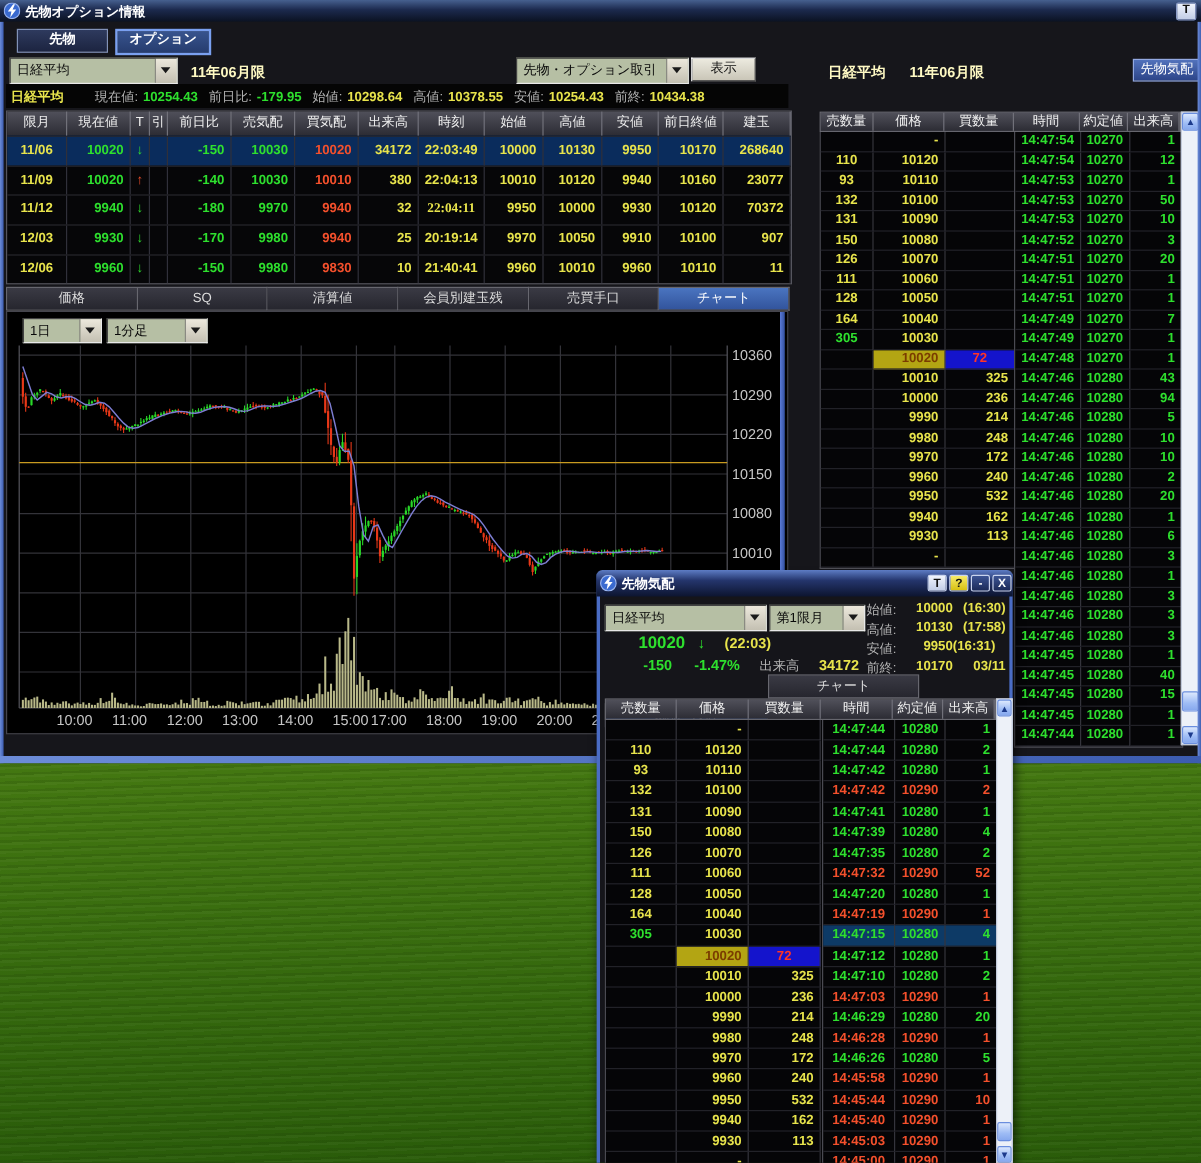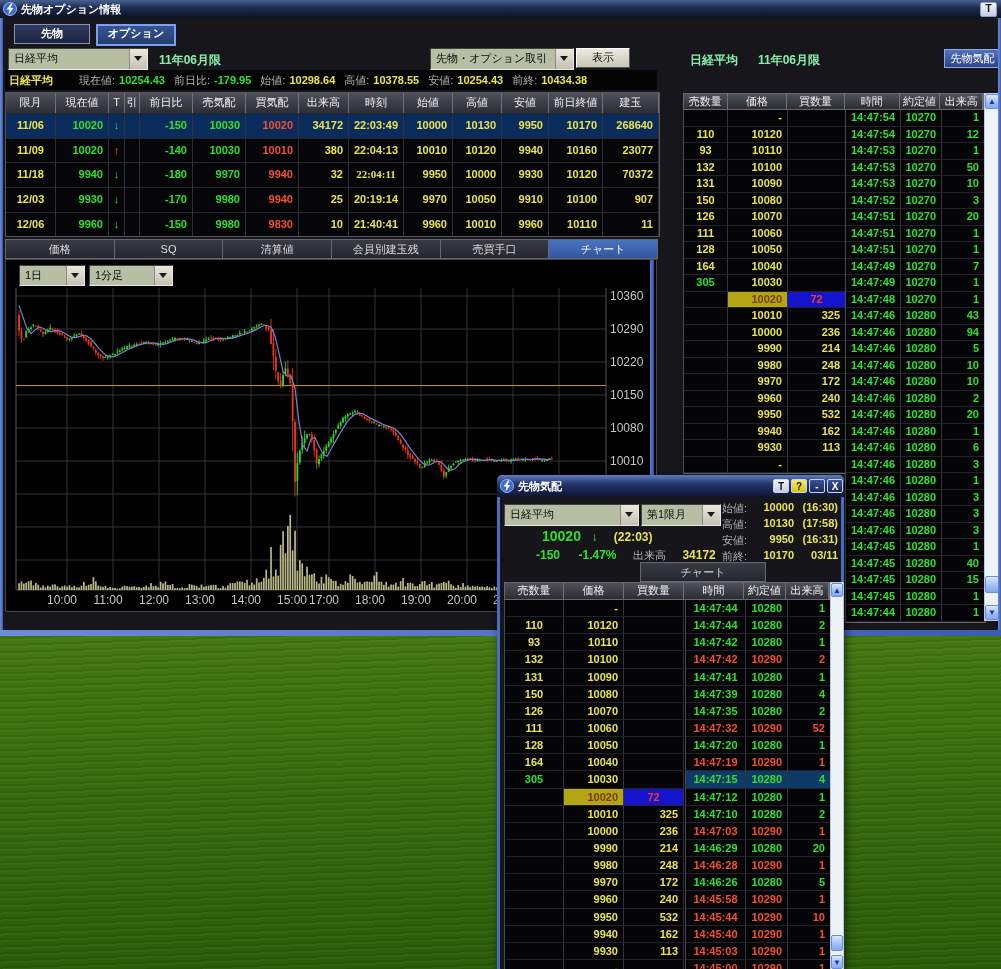--- a/index.html
+++ b/index.html
@@ -34,21 +34,21 @@
   .graybtn{background:linear-gradient(#eceadf,#c9c5b7);border:1px solid #fff;border-right-color:#555;border-bottom-color:#555;
     color:#111;font-size:11px;text-align:center;}
   .bluebtn{background:linear-gradient(#5272bc,#2c4488);border:1px solid #93a9e2;color:#fff;font-size:11px;
     text-align:center;line-height:16px;}
   
   #infobar{left:5px;top:70px;width:652px;height:20px;background:#050505;display:flex;align-items:center;
     font-size:11px;font-weight:bold;white-space:nowrap;}
   #infobar .nm{color:#e8e44c;margin:0 26px 0 4px;}
   #infobar .lb{color:#b4b4b4;font-weight:normal;margin-right:4px;}
   #infobar .vl{margin-right:9px;}
-  .c-g{color:#2ee02e;} .c-r{color:#f4502c;} .c-y{color:#e8e44c;} .c-w{color:#86efac;}
+  .c-g{color:#2ee02e;} .c-r{color:#f4502c;} .c-y{color:#e8e44c;} .c-w{color:#fef9c3;}
   
   #ftable{left:5px;top:92px;width:653px;background:#060608;border:1px solid #55555e;}
   .fhead,.frow{display:flex;}
   .fhead{height:20px;background:linear-gradient(#50505a,#2c2c34);}
   .fhead .fcell{color:#f0f0f0;font-size:11px;text-align:center;line-height:19px;border-right:1px solid #71717a;
     overflow:hidden;white-space:nowrap;box-sizing:border-box;}
   .frow{height:23.7px;border-top:1px solid #26262c;}
   .frow.sel{background:#0a2c5c;}
   .frow .fcell{font-size:11px;font-weight:bold;line-height:23px;border-right:1px solid #30303a;
     box-sizing:border-box;white-space:nowrap;overflow:hidden;}
@@ -185,21 +185,21 @@
           <div class="fcell c-r t-r" style="width: 53px;">10010</div>
           <div class="fcell c-y t-r" style="width: 50px;">380</div>
           <div class="fcell c-y t-c" style="width: 55px;">22:04:13</div>
           <div class="fcell c-y t-r" style="width: 49px;">10010</div>
           <div class="fcell c-y t-r" style="width: 49px;">10120</div>
           <div class="fcell c-y t-r" style="width: 47px;">9940</div>
           <div class="fcell c-y t-r" style="width: 54px;">10160</div>
           <div class="fcell c-y t-r" style="width: 56px;">23077</div>
         </div>
         <div class="frow">
-          <div class="fcell c-y t-c" style="width: 50px;">11/18</div>
+          <div class="fcell c-y t-c" style="width: 50px;">11/12</div>
           <div class="fcell c-g t-r" style="width: 53px;">9940</div>
           <div class="fcell t-c c-g" style="width: 16px;">↓</div>
           <div class="fcell t-c" style="width: 15px;"></div>
           <div class="fcell c-g t-r" style="width: 53px;">-180</div>
           <div class="fcell c-g t-r" style="width: 53px;">9970</div>
           <div class="fcell c-r t-r" style="width: 53px;">9940</div>
           <div class="fcell c-y t-r" style="width: 50px;">32</div>
           <div class="fcell c-y t-c" style="width: 55px; font-family: Liberation Serif, serif;">22:04:11</div>
           <div class="fcell c-y t-r" style="width: 49px;">9950</div>
           <div class="fcell c-y t-r" style="width: 49px;">10000</div>
@@ -1291,30 +1291,30 @@
         <span class="c-y" style="width: 44px; text-align: right;">(16:30)</span>
       </div>
       <div style="display: flex; height: 16px; font-size: 11px; font-weight: bold; white-space: nowrap;">
         <span class="lbl" style="width: 32px; font-weight: normal;">高値:</span>
         <span class="c-y" style="width: 40px; text-align: right;">10130</span>
         <span class="c-y" style="width: 44px; text-align: right;">(17:58)</span>
       </div>
       <div style="display: flex; height: 16px; font-size: 11px; font-weight: bold; white-space: nowrap;">
         <span class="lbl" style="width: 32px; font-weight: normal;">安値:</span>
         <span class="c-y" style="width: 40px; text-align: right;">9950</span>
-        <span class="c-y" style="width: 44px; text-align: right;">(16:31)</span>
+        <span class="c-y" style="width: 44px; ">(16:31)</span>
       </div>
       <div style="display: flex; height: 16px; font-size: 11px; font-weight: bold; white-space: nowrap;">
         <span class="lbl" style="width: 32px; font-weight: normal;">前終:</span>
         <span class="c-y" style="width: 40px; text-align: right;">10170</span>
         <span class="c-y" style="width: 44px; text-align: right;">03/11</span>
       </div>
     </div>
 
-  <div class="abs" style="left:42px;top:49px;white-space:nowrap;">
+  <div class="abs" style="left:32px;top:49px;white-space:nowrap;">
     <span class="c-g" style="font-size:14px;font-weight:bold;">10020</span>
     <span class="c-g" style="font-size:12px;font-weight:bold;margin-left:6px;">↓</span>
     <span class="c-y" style="font-size:12px;font-weight:bold;margin-left:12px;">(22:03)</span>
   </div>
   <div class="abs" style="left:36px;top:67px;white-space:nowrap;">
     <span class="c-g" style="font-size:12px;font-weight:bold;">-150</span>
     <span class="c-g" style="font-size:12px;font-weight:bold;margin-left:14px;">-1.47%</span>
     <span class="lbl" style="margin-left:12px;">出来高</span>
     <span class="c-y" style="font-size:12px;font-weight:bold;margin-left:12px;">34172</span>
   </div>

